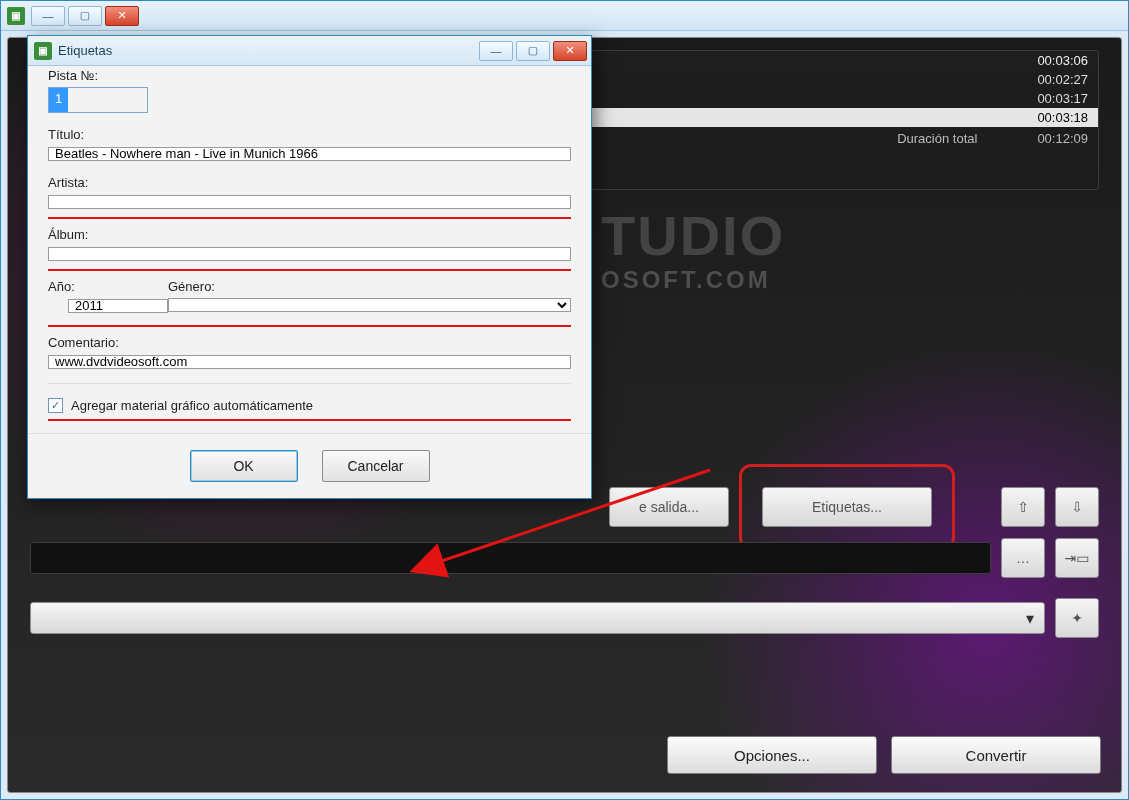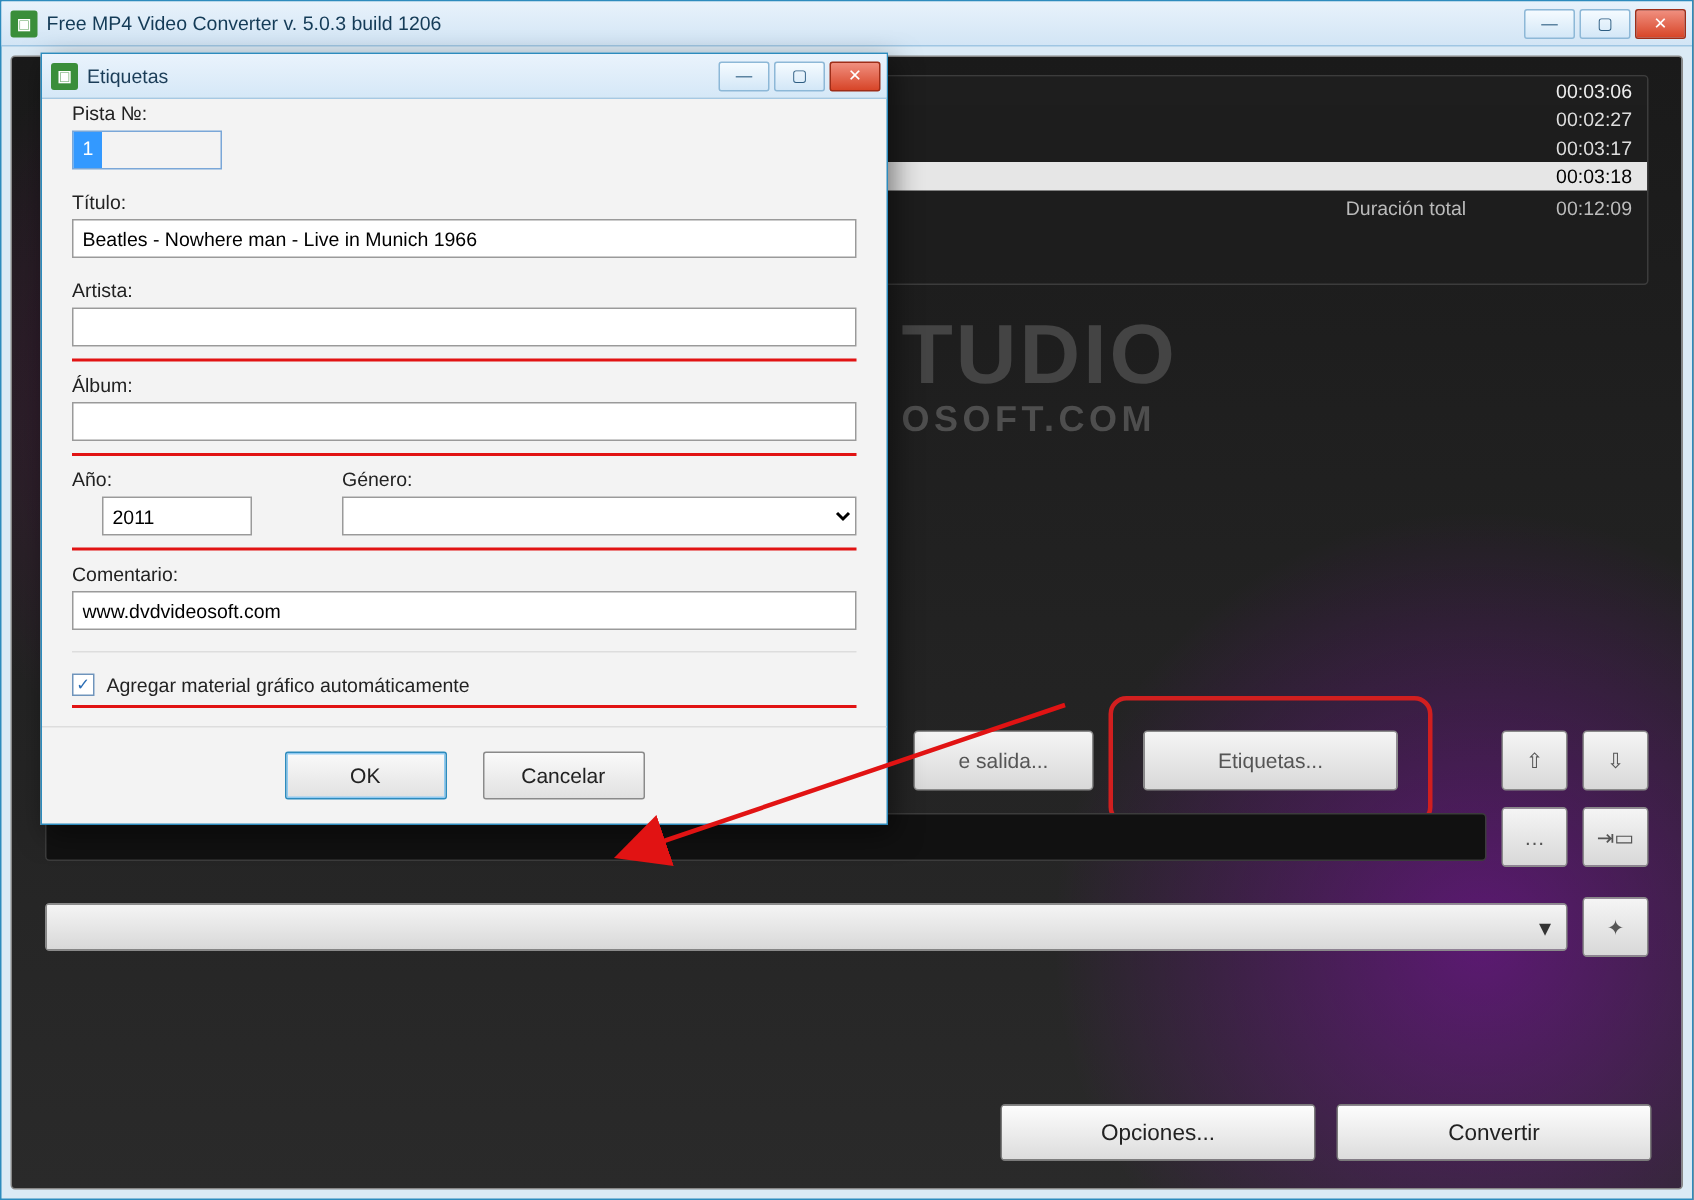--- a/index.html
+++ b/index.html
@@ -89,24 +89,24 @@
   }
   .dlg-titlebar {
     height:30px; display:flex; align-items:center; gap:6px;
     background:linear-gradient(#eaf3fc,#d5e8f7); border-bottom:1px solid #a6c9e3; padding:0 4px 0 6px;
   }
   .dlg-title { font-size:13px; color:#1b3d58; flex:1; }
   .dlg-body { padding:2px 20px 4px 20px; font-size:13px; color:#222; }
   .field { margin-bottom:14px; }
   .field label { display:block; margin-bottom:4px; }
   .field input[type=text], .field select {
-    width:100%; height:26px; border:1px solid #9a9a9a; padding:2px 6px; font-size:13px; background:#fff;
+    width:100%; height:14px; border:1px solid #9a9a9a; padding:2px 6px; font-size:13px; background:#fff;
   }
   .field.small input { width:100px;margin-left:20px; }
-  .row2 { display:flex; gap:60px; }
+  .row2 { display:flex; }
   .row2 .field { flex:1; }
   .row2 .field.small { flex:0 0 120px; }
   .sel-highlight {
     background:#3399ff; color:#fff;
   }
   .track-input { width:100px; height:26px; border:1px solid #7aa7d8; padding:0; display:flex; }
   .track-input span { background:#3399ff;color:#fff;padding:3px 6px; }
   .redline { height:2px; background:#e11313; margin:-6px 0 8px 0; }
   .chk-row { display:flex; align-items:center; gap:8px; padding:14px 0 4px 0; border-top:1px solid #ddd;}
   .chk { width:15px;height:15px;border:1px solid #6f94bb;background:#fff;display:flex;align-items:center;justify-content:center;color:#2a6db5;font-size:11px;}
@@ -123,21 +123,20 @@
   
   .arrow-svg { position:absolute; top:0; left:0; width:1129px; height:800px; pointer-events:none; }
 
 </style>
 </head>
 <body>
 
 <div class="main-window">
   <div class="main-titlebar">
     <div class="app-icon">▣</div>
-    <div class="main-title">Free MP4 Video Converter  v. 5.0.3 build 1206</div>
     <div class="win-btns">
       <div class="win-btn">—</div>
       <div class="win-btn">▢</div>
       <div class="win-btn close">✕</div>
     </div>
   </div>
 
   <div class="main-client">
 
     <div class="list-panel">

